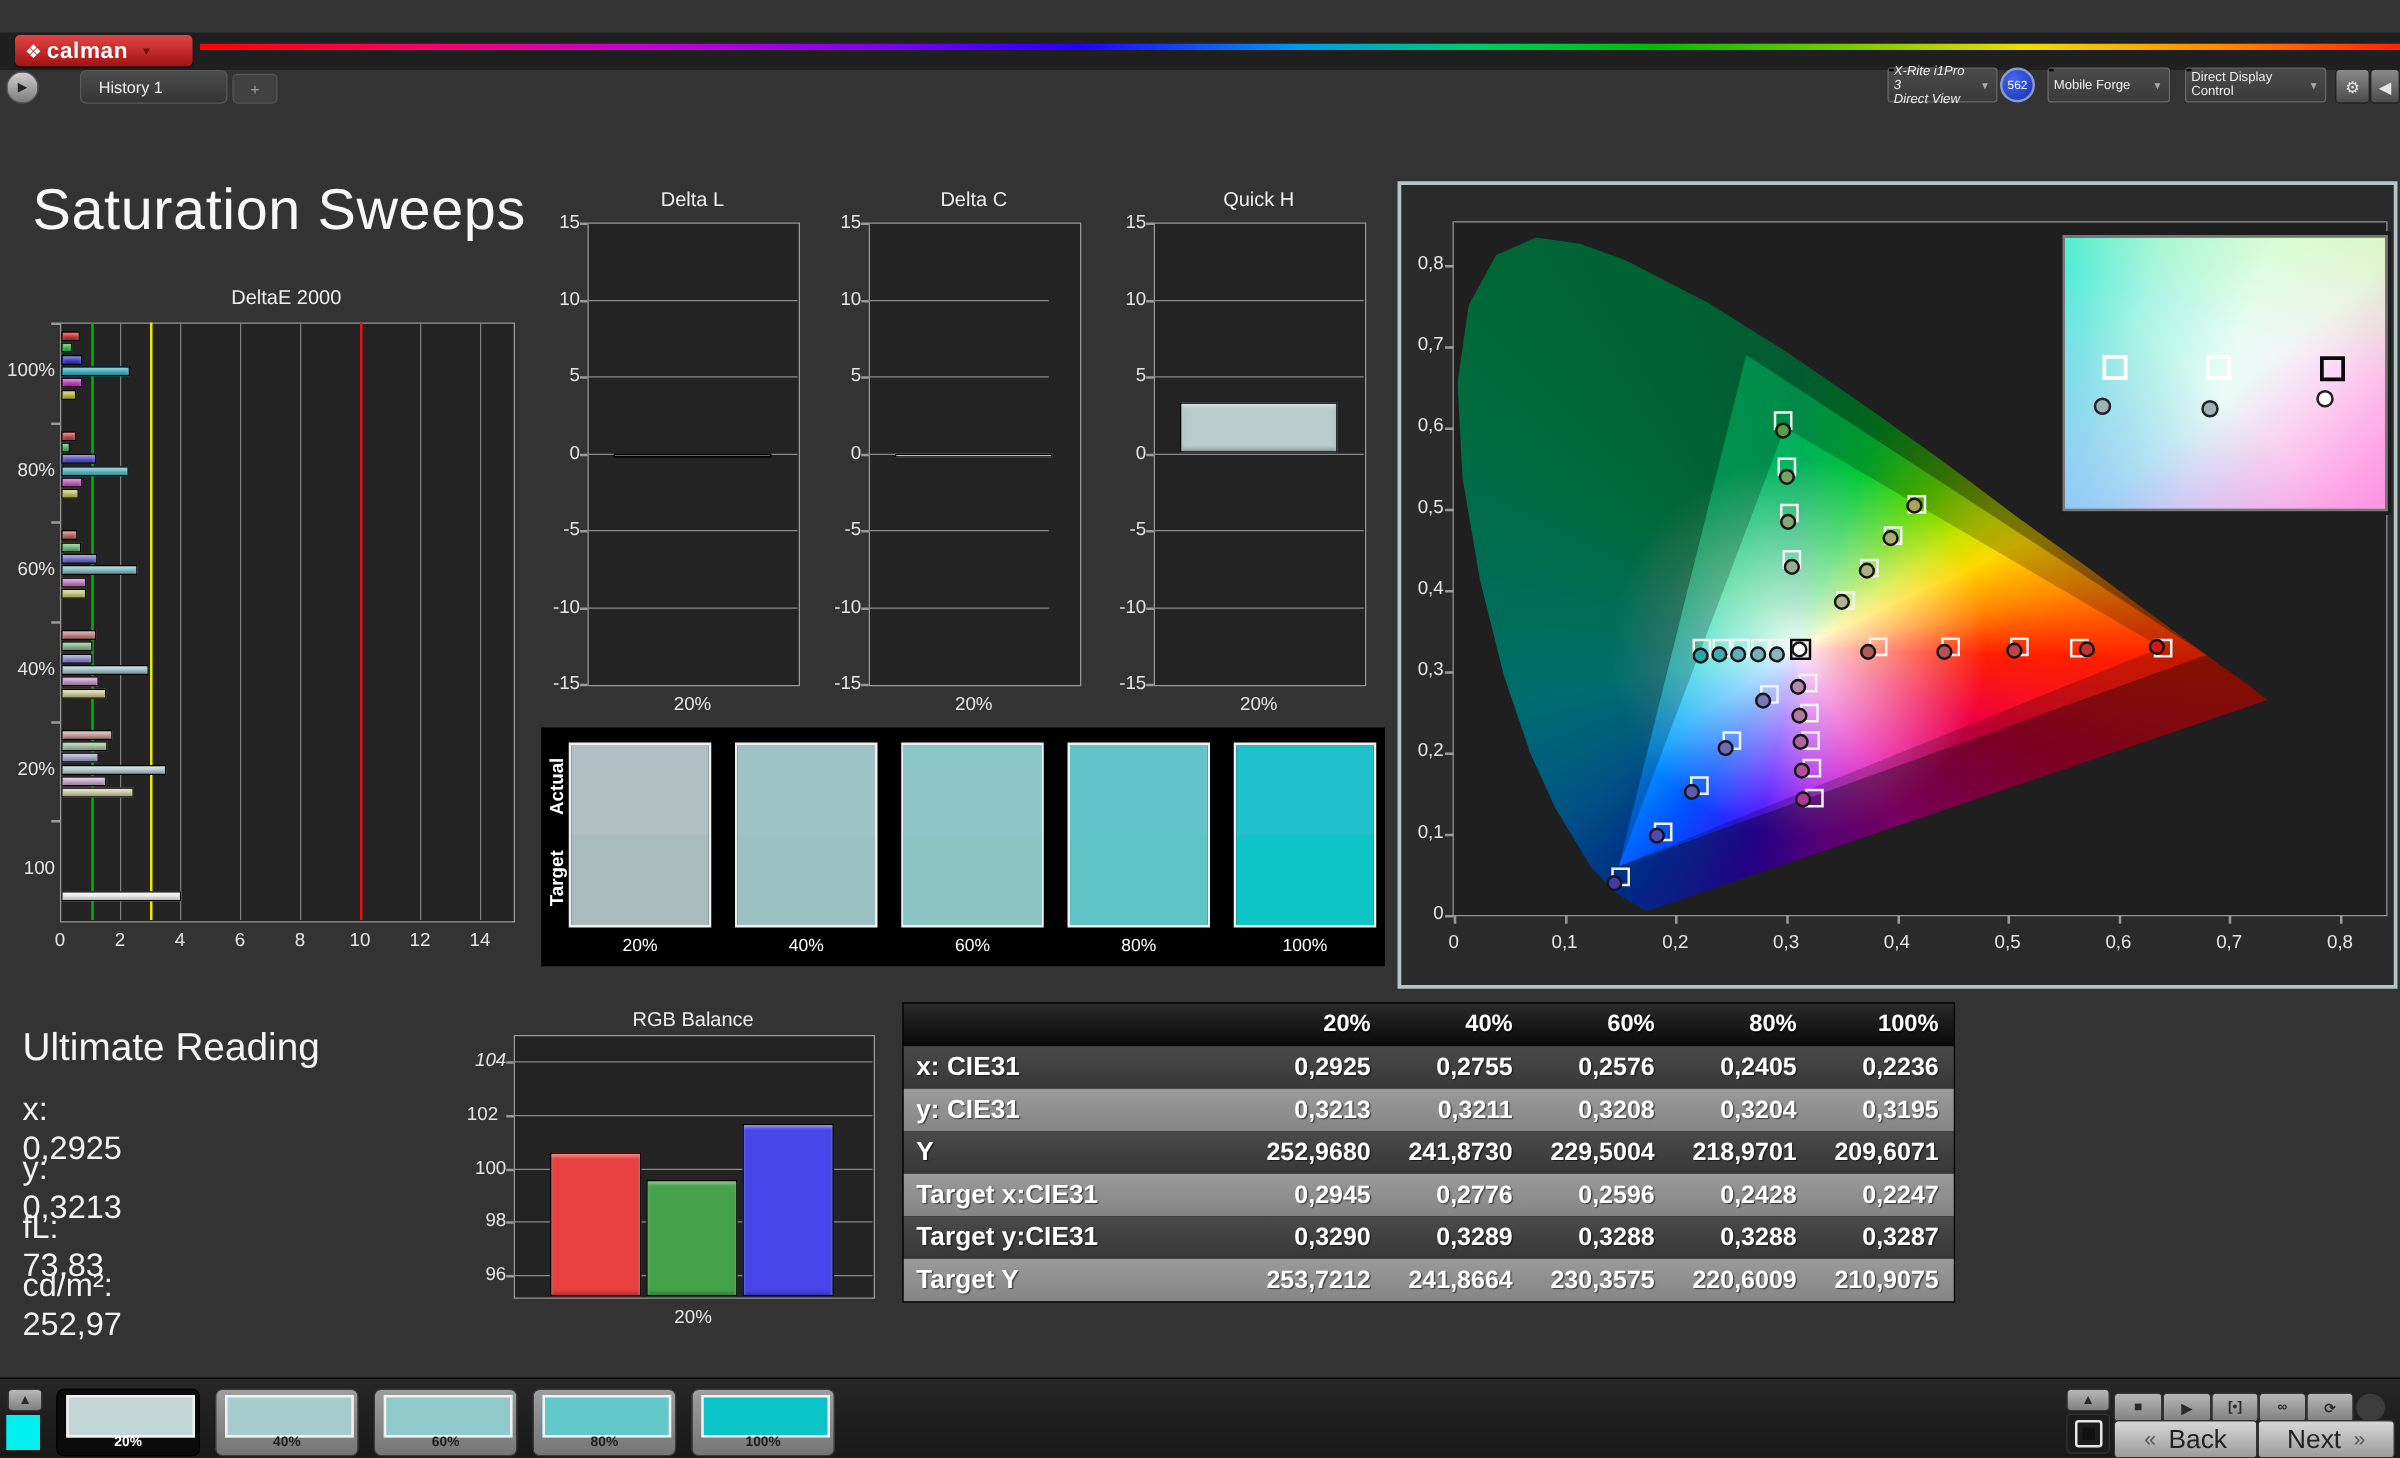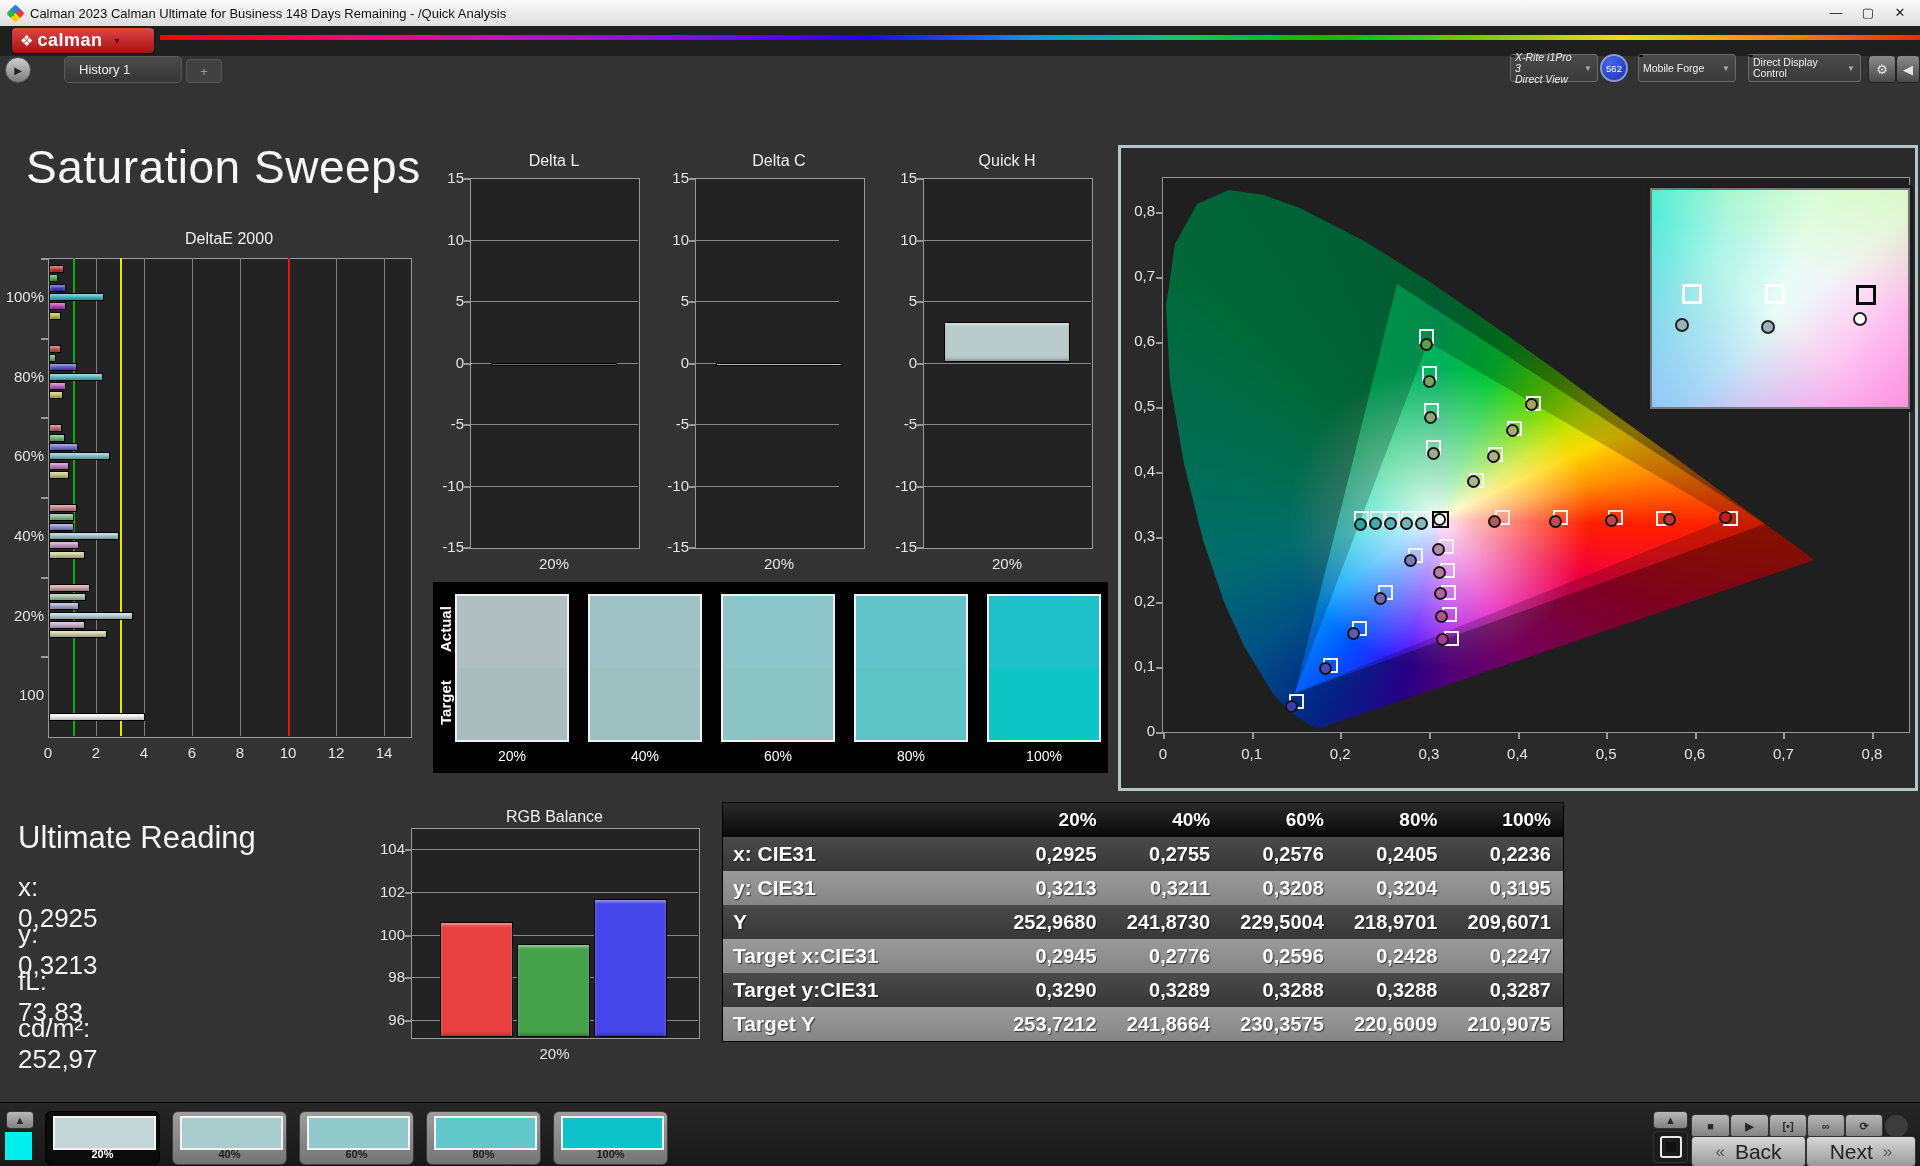--- a/index.html
+++ b/index.html
@@ -114,29 +114,20 @@
   .navbtn{position:absolute;top:33px;height:29px;border-radius:4px;background:linear-gradient(#d8d8d8,#9a9a9a);
       border:1px solid #333;display:flex;align-items:center;justify-content:center;gap:10px;
       color:#222;font-size:21px;}
   .navbtn .ar{font-size:17px;color:#555;}
 </style>
 </head>
 <body>
 
 <div id="root">
 
-  <div class="abs" id="titlebar">
-    <div id="title-icon"></div>
-    <div id="win-title">Calman 2023 Calman Ultimate for Business 148 Days Remaining  - /Quick Analysis</div>
-    <div id="winbtns">
-      <div class="winbtn">—</div>
-      <div class="winbtn">▢</div>
-      <div class="winbtn">✕</div>
-    </div>
-  </div>
 
   <div class="abs" id="appbar">
     <div id="logo">
       <span class="dia">❖</span>
       <span class="txt">calman</span>
       <span class="dd">▼</span>
     </div>
     <div id="spectrum"></div>
   </div>
 
@@ -462,24 +453,24 @@
       <div class="cur-line" style="top: 872px;">x: 0,2925</div>
       <div class="cur-line" style="top: 919px;">y: 0,3213</div>
       <div class="cur-line" style="top: 966px;">fL: 73,83</div>
       <div class="cur-line" style="top: 1013px;">cd/m²: 252,97</div>
     </div>
 
   <div class="abs chart-title" style="left:411px;top:808px;width:287px;">RGB Balance</div>
   <div class="abs" id="rgbchart" style="left:411px;top:828px;width:287px;height:209px;">
       <div class="frame" style="position: absolute; left: 0px; top: 0px; width: 287px; height: 209px;"></div>
       <div class="gl" style="top: 21.3265px;"></div>
-      <div class="ytick" style="left: -44px; top: 12.3265px;">104</div>
+      <div class="ytick" style="left: -44px; top: 12.3265px; font-style: italic;">104</div>
       <div class="tickmark" style="left: -6px; top: 21.3265px; width: 6px; height: 2px;"></div>
       <div class="gl" style="top: 63.9796px;"></div>
-      <div class="ytick" style="left: -44px; top: 54.9796px;">102</div>
+      <div class="ytick" style="left: -44px; top: 54.9796px; text-align: center;">102</div>
       <div class="tickmark" style="left: -6px; top: 63.9796px; width: 6px; height: 2px;"></div>
       <div class="gl" style="top: 106.633px;"></div>
       <div class="ytick" style="left: -44px; top: 97.6327px;">100</div>
       <div class="tickmark" style="left: -6px; top: 106.633px; width: 6px; height: 2px;"></div>
       <div class="gl" style="top: 149.286px;"></div>
       <div class="ytick" style="left: -44px; top: 140.286px;">98</div>
       <div class="tickmark" style="left: -6px; top: 149.286px; width: 6px; height: 2px;"></div>
       <div class="gl" style="top: 191.939px;"></div>
       <div class="ytick" style="left: -44px; top: 182.939px;">96</div>
       <div class="tickmark" style="left: -6px; top: 191.939px; width: 6px; height: 2px;"></div>

